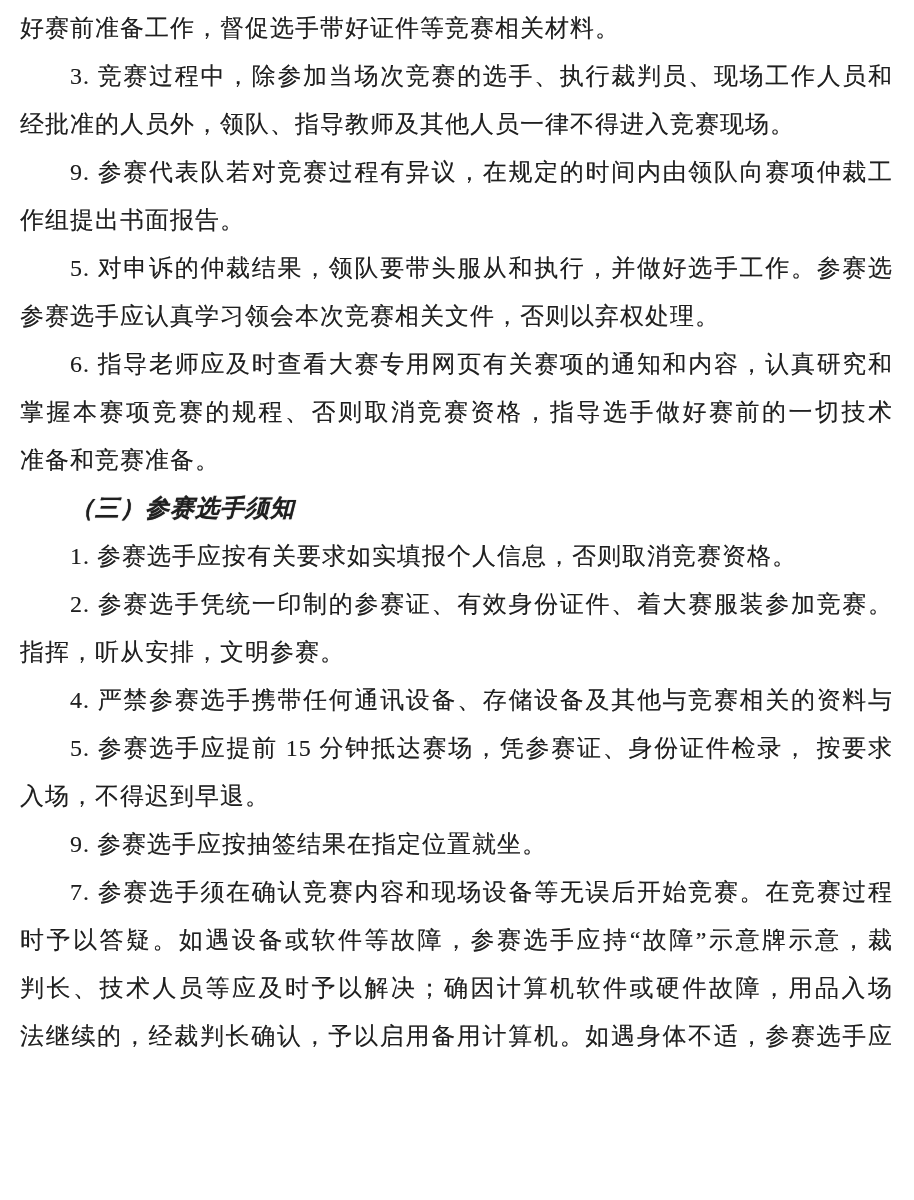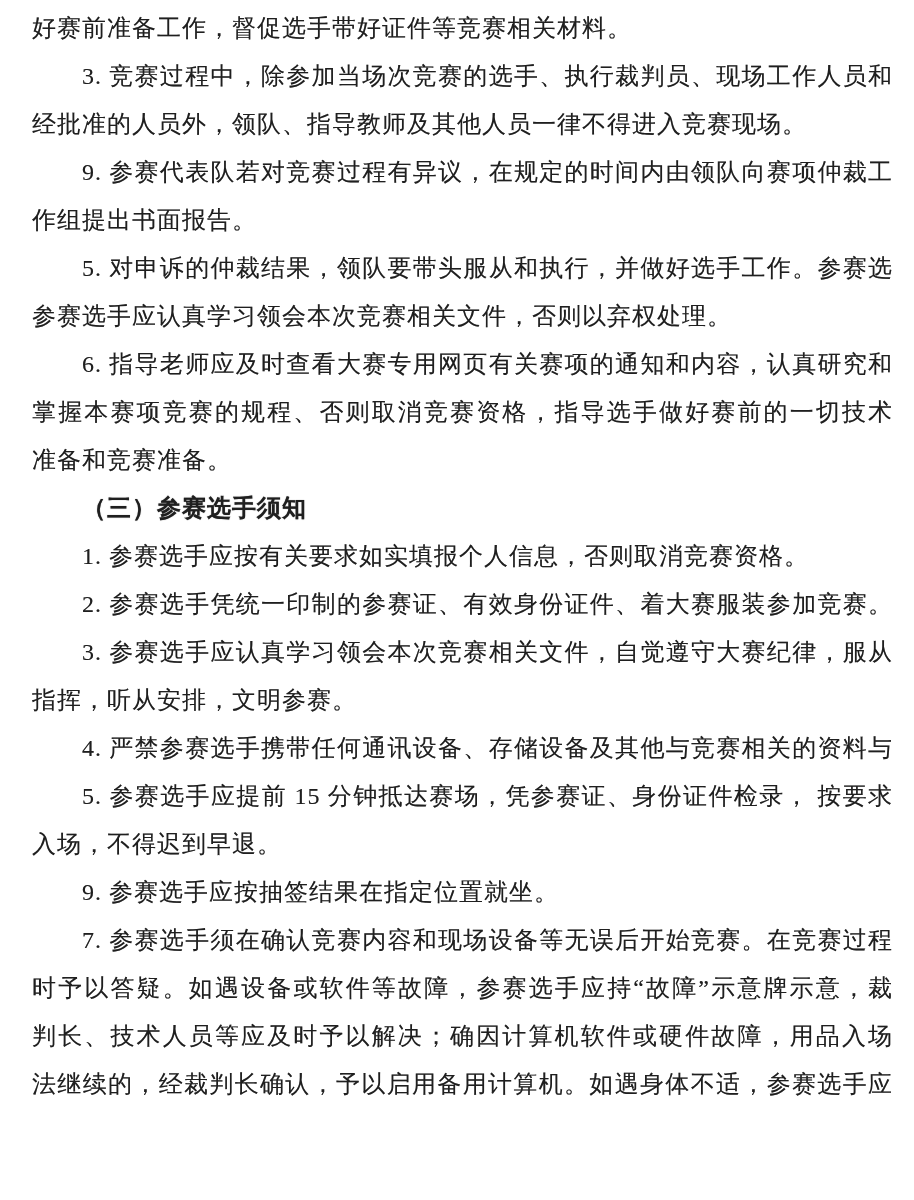--- a/index.html
+++ b/index.html
@@ -7,21 +7,21 @@
     padding: 0;
     width: 914px;
     height: 1200px;
     background: #ffffff;
     overflow: hidden;
   }
   .page {
     box-sizing: border-box;
     width: 914px;
     height: 1200px;
-    padding: 4px 21px 0 32px;
+    padding: 4px 21px 0 20px;
     background: #ffffff;
     font-family: "Liberation Serif", "DejaVu Serif", serif;
     color: #1f1f1f;
   }
   .ln {
     height: 48px;
     line-height: 48px;
     font-size: 24px;
     letter-spacing: 1px;
     white-space: nowrap;
@@ -29,40 +29,40 @@
     text-shadow: 0 0 0.5px rgba(40,40,40,0.45);
   }
   .indent { text-indent: 50px; }
   .just {
     text-align: justify;
     text-align-last: justify;
   }
   .heading {
     font-weight: bold;
     text-shadow: 0 0 0.8px rgba(20,20,20,0.7);
+    font-style: italic;
   }
 </style>
 </head>
 <body>
 
 <main class="page">
   <div class="ln">好赛前准备工作，督促选手带好证件等竞赛相关材料。</div>
   <div class="ln indent just">3. 竞赛过程中，除参加当场次竞赛的选手、执行裁判员、现场工作人员和</div>
   <div class="ln">经批准的人员外，领队、指导教师及其他人员一律不得进入竞赛现场。</div>
   <div class="ln indent just">9. 参赛代表队若对竞赛过程有异议，在规定的时间内由领队向赛项仲裁工</div>
   <div class="ln">作组提出书面报告。</div>
   <div class="ln indent just">5. 对申诉的仲裁结果，领队要带头服从和执行，并做好选手工作。参赛选</div>
   <div class="ln">参赛选手应认真学习领会本次竞赛相关文件，否则以弃权处理。</div>
   <div class="ln indent just">6. 指导老师应及时查看大赛专用网页有关赛项的通知和内容，认真研究和</div>
   <div class="ln just">掌握本赛项竞赛的规程、否则取消竞赛资格，指导选手做好赛前的一切技术</div>
   <div class="ln">准备和竞赛准备。</div>
   <div class="ln indent heading">（三）参赛选手须知</div>
   <div class="ln indent">1. 参赛选手应按有关要求如实填报个人信息，否则取消竞赛资格。</div>
   <div class="ln indent just">2. 参赛选手凭统一印制的参赛证、有效身份证件、着大赛服装参加竞赛。</div>
-  <div class="ln indent just">3. 参赛选手应认真学习领会本次竞赛相关文件，自觉遵守大赛纪律，服从</div>
   <div class="ln">指挥，听从安排，文明参赛。</div>
   <div class="ln indent just">4. 严禁参赛选手携带任何通讯设备、存储设备及其他与竞赛相关的资料与</div>
   <div class="ln indent just">5. 参赛选手应提前 15 分钟抵达赛场，凭参赛证、身份证件检录， 按要求</div>
   <div class="ln">入场，不得迟到早退。</div>
   <div class="ln indent">9. 参赛选手应按抽签结果在指定位置就坐。</div>
   <div class="ln indent just">7. 参赛选手须在确认竞赛内容和现场设备等无误后开始竞赛。在竞赛过程</div>
   <div class="ln just">时予以答疑。如遇设备或软件等故障，参赛选手应持“故障”示意牌示意，裁</div>
   <div class="ln just">判长、技术人员等应及时予以解决；确因计算机软件或硬件故障，用品入场</div>
   <div class="ln just">法继续的，经裁判长确认，予以启用备用计算机。如遇身体不适，参赛选手应</div>
 </main>

